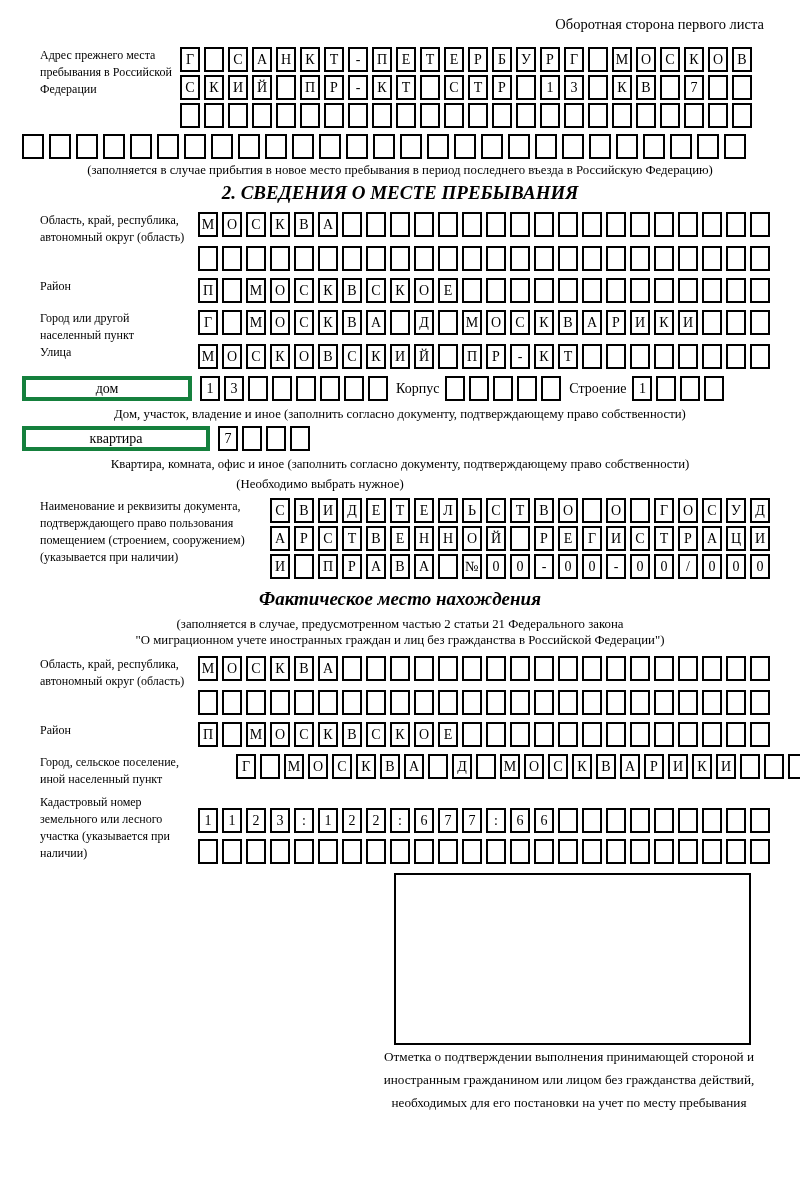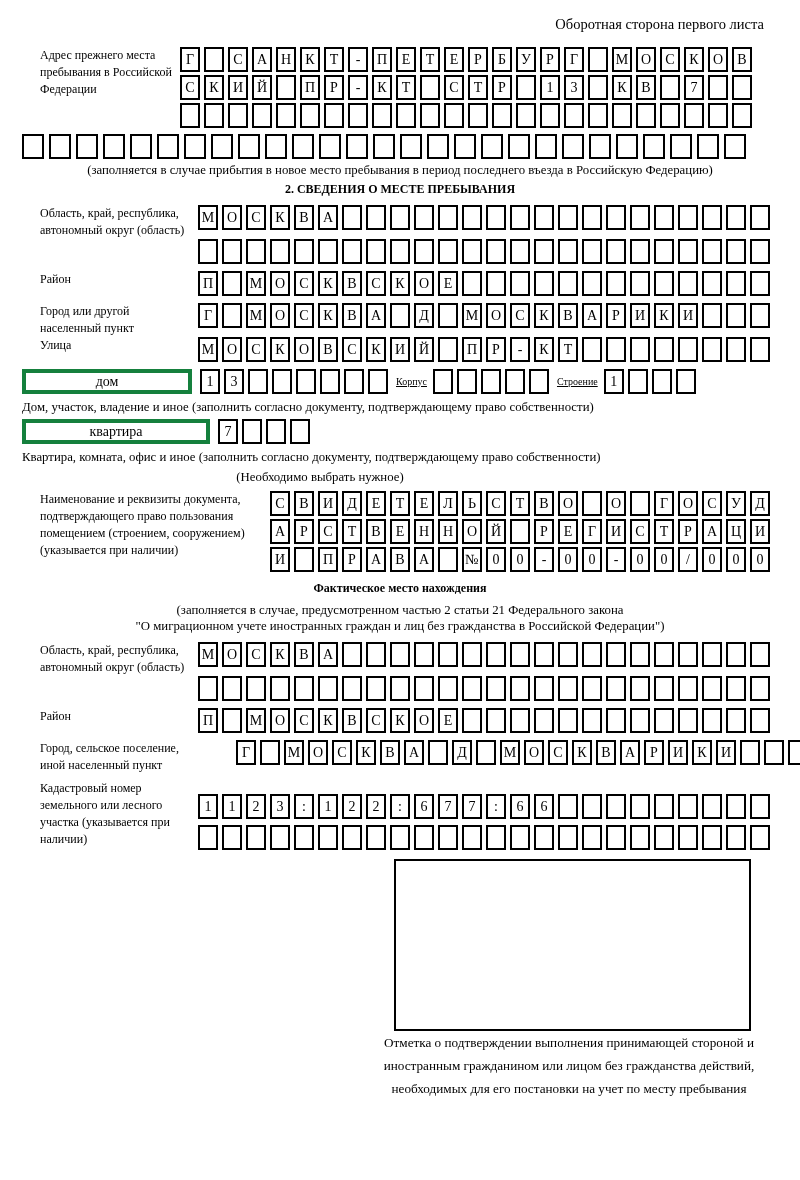--- a/index.html
+++ b/index.html
@@ -18,30 +18,30 @@
 
   .cells { display:flex; gap:4px; margin-bottom:3px; }
   .cell {
     flex:none; width:20px; height:25px; border:2px solid #000;
     display:flex; align-items:center; justify-content:center;
     font-size:14px; line-height:1;
   }
   .cells.big { gap:5px; }
   .cells.big .cell { width:22px; }
 
-  .caption { font-size:12.8px; line-height:16px; }
+  .caption { font-size:12.8px; line-height:16px;text-align:center; }
   .caption.center { text-align:center; }
 
-  .sec-title { text-align:center; font-weight:bold; font-size:12px; margin:4px 0 8px 0; }
+  .sec-title { text-align:center; font-weight:bold; font-size:19px; margin:4px 0 8px 0;font-style:italic; }
 
   .typebox {
     flex:none; height:25px; border:4px solid #15803d;
     display:flex; align-items:center; justify-content:center; font-size:14px;
   }
-  .inline-lbl { font-size:10px; line-height:25px; flex:none;text-decoration:underline; }
+  .inline-lbl { font-size:14px; line-height:25px; flex:none; }
 
   .mb4{margin-bottom:4px;} .mb6{margin-bottom:6px;} .mb8{margin-bottom:8px;}
   .mt3{margin-top:3px;}
 
   .stamp-wrap { margin-left:356px; width:382px; margin-top:6px; }
   .stamp-box { margin-left:16px; width:357px; height:172px; border:2px solid #000; }
   .stamp-caption { text-align:center; font-size:13.2px; line-height:23px; }
 </style>
 </head>
 <body>

